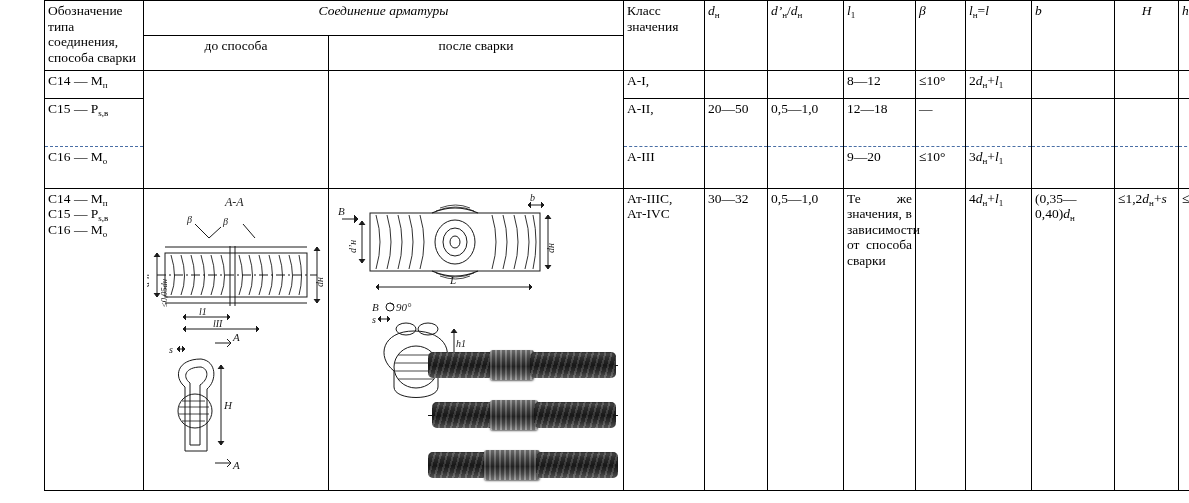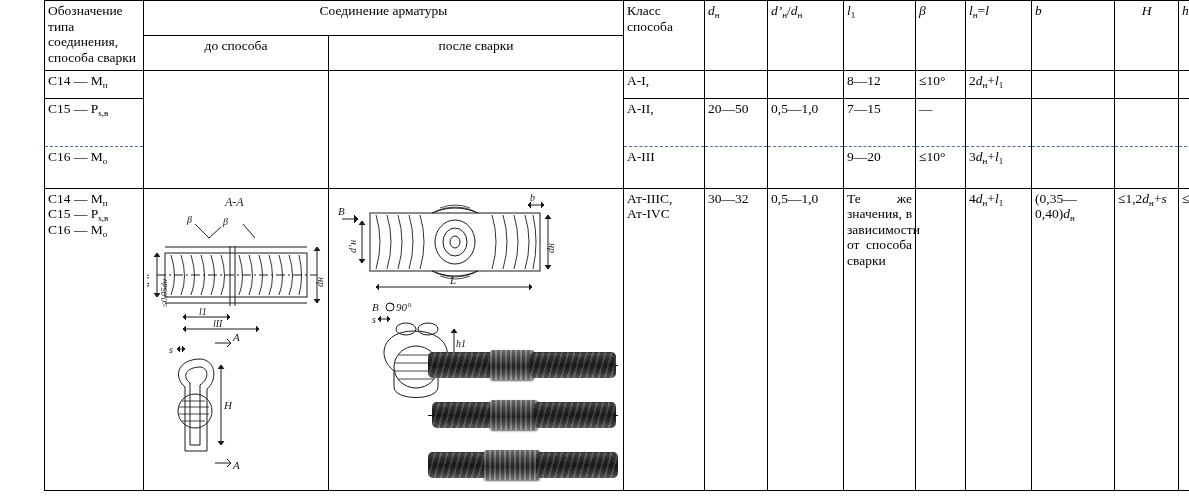--- a/index.html
+++ b/index.html
@@ -47,22 +47,22 @@
     <col style="width:50px">
     <col style="width:66px">
     <col style="width:83px">
     <col style="width:64px">
     <col style="width:55px">
   </colgroup>
 
   <tbody>
         <tr>
     <td rowspan="2" class="c-head">Обозначение типа соединения, способа сварки</td>
-    <td colspan="2" class="center c-head" style="">Соединение арматуры</td>
-    <td rowspan="2" class="c-head">Класс способа</td>
+    <td colspan="2" class="center c-head" style="font-style:italic;">Соединение арматуры</td>
+    <td rowspan="2" class="c-head">Класс значения</td>
     <td rowspan="2" class="c-head"><i>d</i><sub>н</sub></td>
     <td rowspan="2" class="c-head"><i>d’</i><sub>н</sub>/<i>d</i><sub>н</sub></td>
     <td rowspan="2" class="c-head"><i>l</i><sub>1</sub></td>
     <td rowspan="2" class="c-head"><i>β</i></td>
     <td rowspan="2" class="c-head"><i>l</i><sub>н</sub>=<i>l</i></td>
     <td rowspan="2" class="c-head"><i>b</i></td>
     <td rowspan="2" class="c-head center"><i>H</i></td>
     <td rowspan="2" class="c-head"><i>h</i><sub>1</sub></td>
   </tr>
 
@@ -84,21 +84,21 @@
     <td></td>
     <td></td>
     <td></td>
   </tr>
 
   <tr style="height:48px;" class="dash-row">
     <td class="dashed-t dashed-b">С15 — Р<sub>s,в</sub></td>
     <td class="dashed-t dashed-b">А-II,</td>
     <td class="dashed-t dashed-b">20—50</td>
     <td class="dashed-t dashed-b">0,5—1,0</td>
-    <td class="dashed-t dashed-b">7—15</td>
+    <td class="dashed-t dashed-b">12—18</td>
     <td class="dashed-t dashed-b">—</td>
     <td class="dashed-t dashed-b"></td>
     <td class="dashed-t dashed-b"></td>
     <td class="dashed-t dashed-b"></td>
     <td class="dashed-t dashed-b"></td>
   </tr>
 
   <tr style="height:42px;">
     <td class="dashed-t">С16 — М<sub>o</sub></td>
     <td class="dashed-t">А-III</td>

